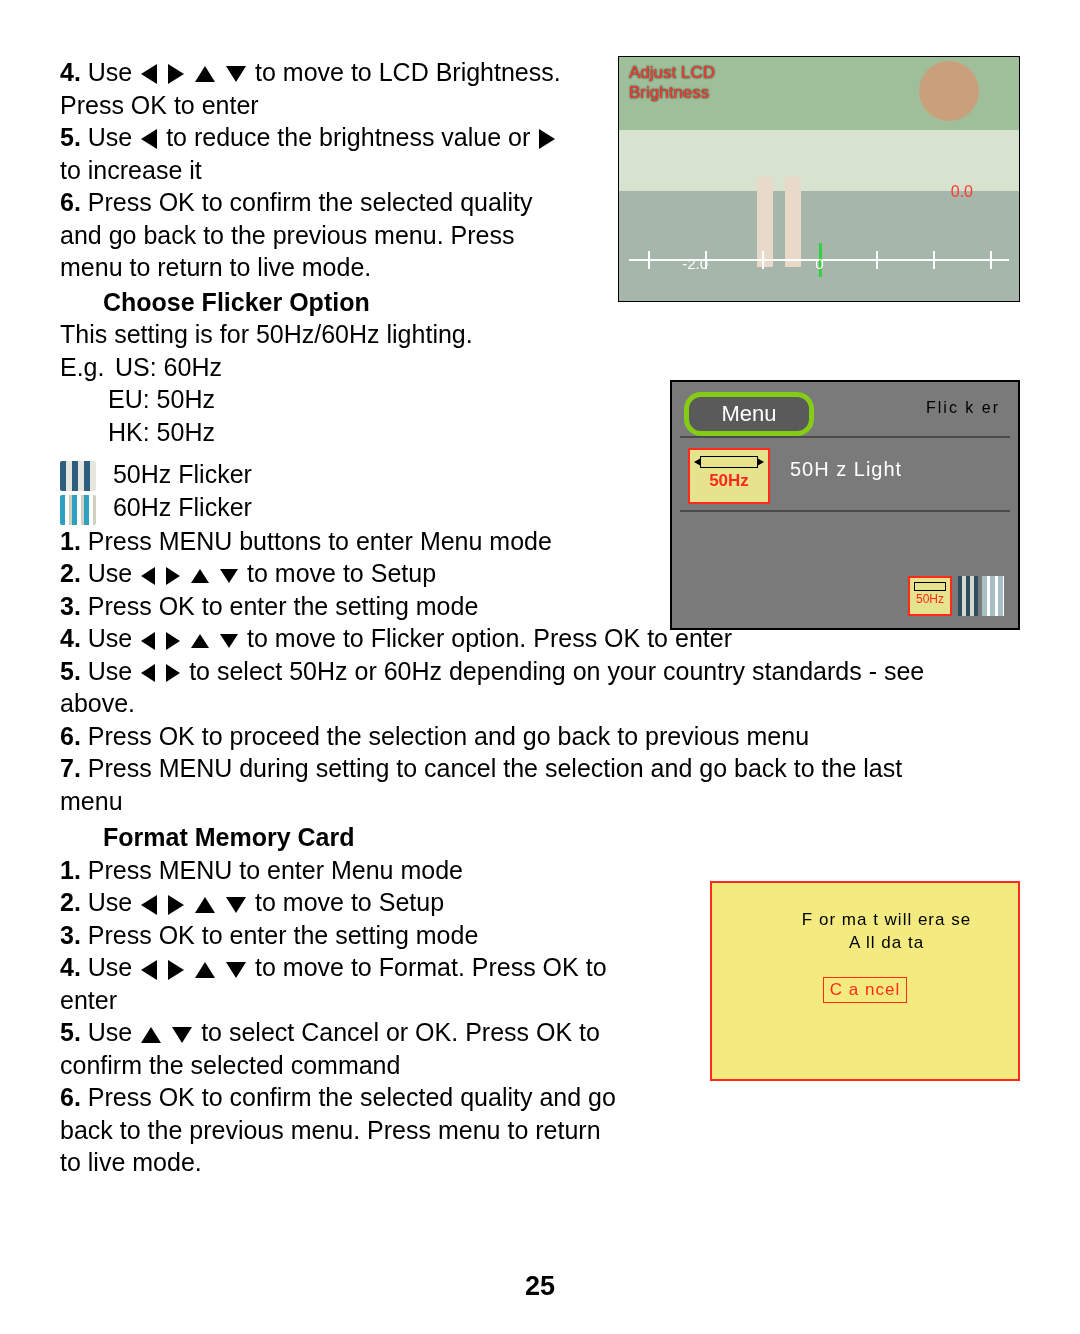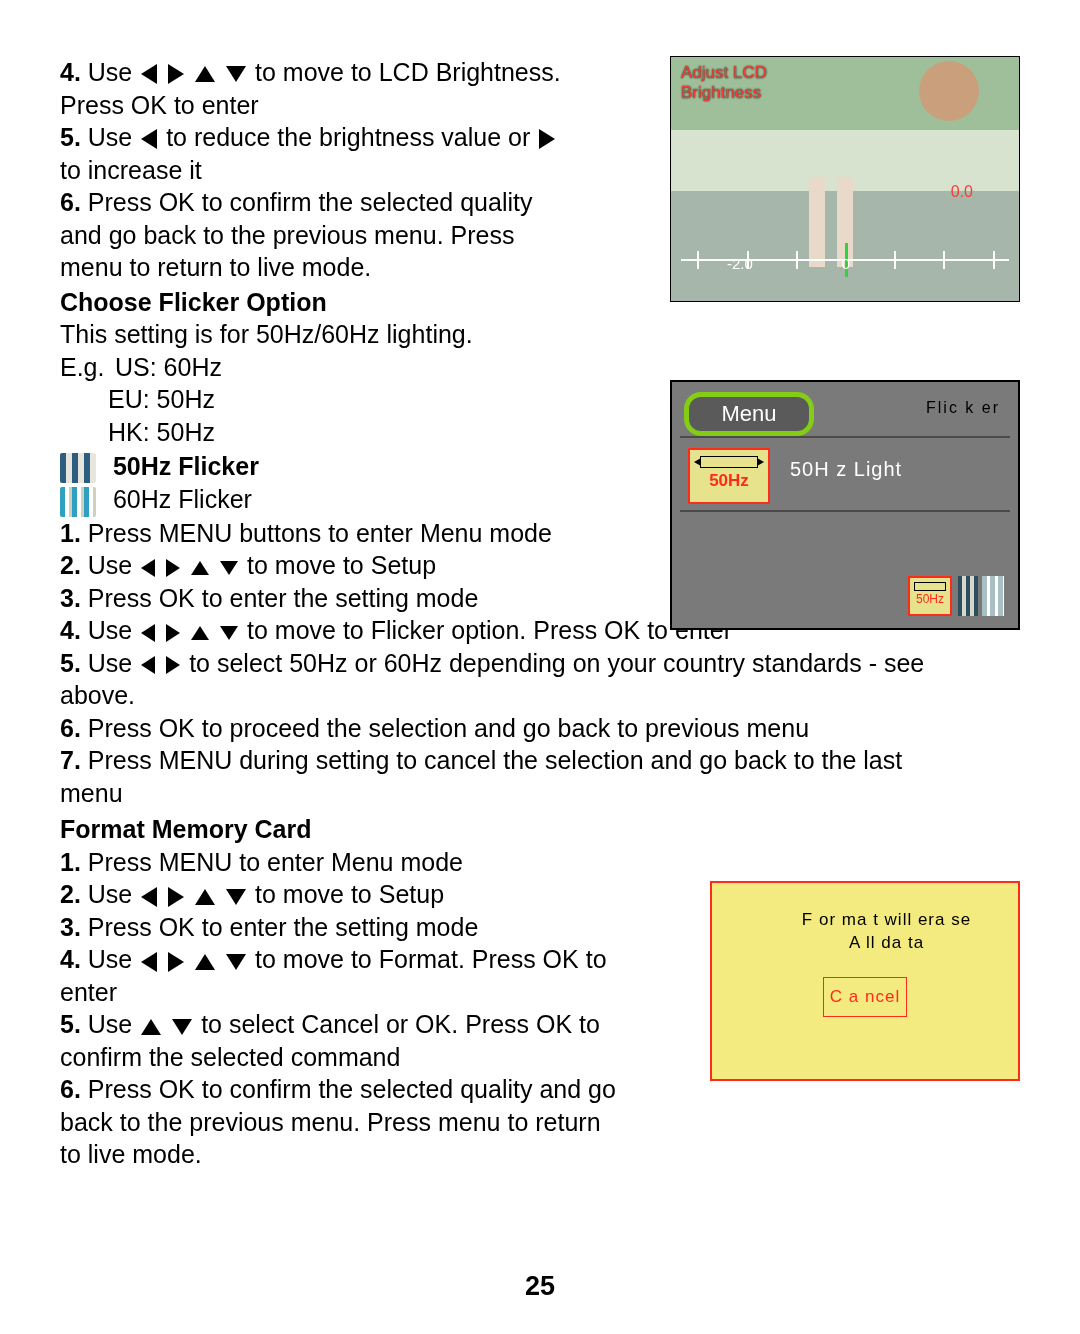--- a/index.html
+++ b/index.html
@@ -17,21 +17,21 @@
     padding: 56px 60px 40px 60px;
     font-size: 25px;
     line-height: 1.3;
   }
   .leftcol {
     width: 515px;
   }
   .fullcol { width: 900px; }
   .step { margin: 0; }
   .step b { font-weight: bold; }
-  .heading { font-weight: bold; margin-top: 2px; }
+  .heading { font-weight: bold; margin-top: 2px; margin-left: 43px; }
   .indent1 { padding-left: 48px; }
   .flicker-icon {
     display: inline-block;
     width: 36px;
     height: 30px;
     vertical-align: middle;
     margin-right: 10px;
     background: repeating-linear-gradient(to right,
         #2d5e7f 0 6px, #e6e6dc 6px 12px);
     border-radius: 2px;
@@ -63,21 +63,21 @@
   .arrow.big.left  { border-top:10px solid transparent; border-bottom:10px solid transparent; border-right:16px solid #000; }
   .arrow.big.right { border-top:10px solid transparent; border-bottom:10px solid transparent; border-left:16px solid #000; }
   .arrow.big.up    { border-left:10px solid transparent; border-right:10px solid transparent; border-bottom:16px solid #000; }
   .arrow.big.down  { border-left:10px solid transparent; border-right:10px solid transparent; border-top:16px solid #000; }
 
   
   .fig-bright {
     position: absolute;
     top: 56px;
     right: 60px;
-    width: 350px;
+    width: 402px;
     height: 246px;
     border: 1px solid #000;
     box-sizing: border-box;
     background: linear-gradient(#9fbf9a 0 30%, #d7e2cf 30% 55%, #a7b6aa 55% 100%);
     overflow: hidden;
   }
   .fig-bright .title {
     position:absolute;
     top:6px; left:10px;
     color:#ff3a2e;
@@ -239,21 +239,21 @@
     letter-spacing:1px;
     color:#000;
     padding-top:26px;
   }
   .fig-format .msg{ line-height:1.35;padding-left:43px; }
   .fig-format .opts{ margin-top:22px; }
   .fig-format .cancel{
     display:inline-block;
     border:1px solid #ff2a1a;
     color:#ff2a1a;
-    padding:8px 6px;
+    padding:1px 6px;
   }
   .fig-format .ok{
     margin-top:8px;
     letter-spacing:2px;
   }
 
   
   .row { display:block; }
 </style>
 </head>
@@ -280,21 +280,21 @@
 
   <div class="heading">Choose Flicker Option</div>
   <div class="leftcol">
     <div>This setting is for 50Hz/60Hz lighting.</div>
     <div class="row">
       <span style="display:inline-block;width:48px;">E.g.</span>
       <span>US: 60Hz</span>
     </div>
     <div class="indent1"><span>EU: 50Hz</span></div>
     <div class="indent1"><span>HK: 50Hz</span></div>
-    <div class="row" style="margin-top:2px;font-weight:bold;">
+    <div class="row" style="margin-top:10px;">
       <span class="flicker-icon"></span>
       <span>50Hz Flicker</span>
     </div>
     <div class="row">
       <span class="flicker-icon hz60"></span>
       <span>60Hz Flicker</span>
     </div>
   </div>
 
   <div class="fullcol">

